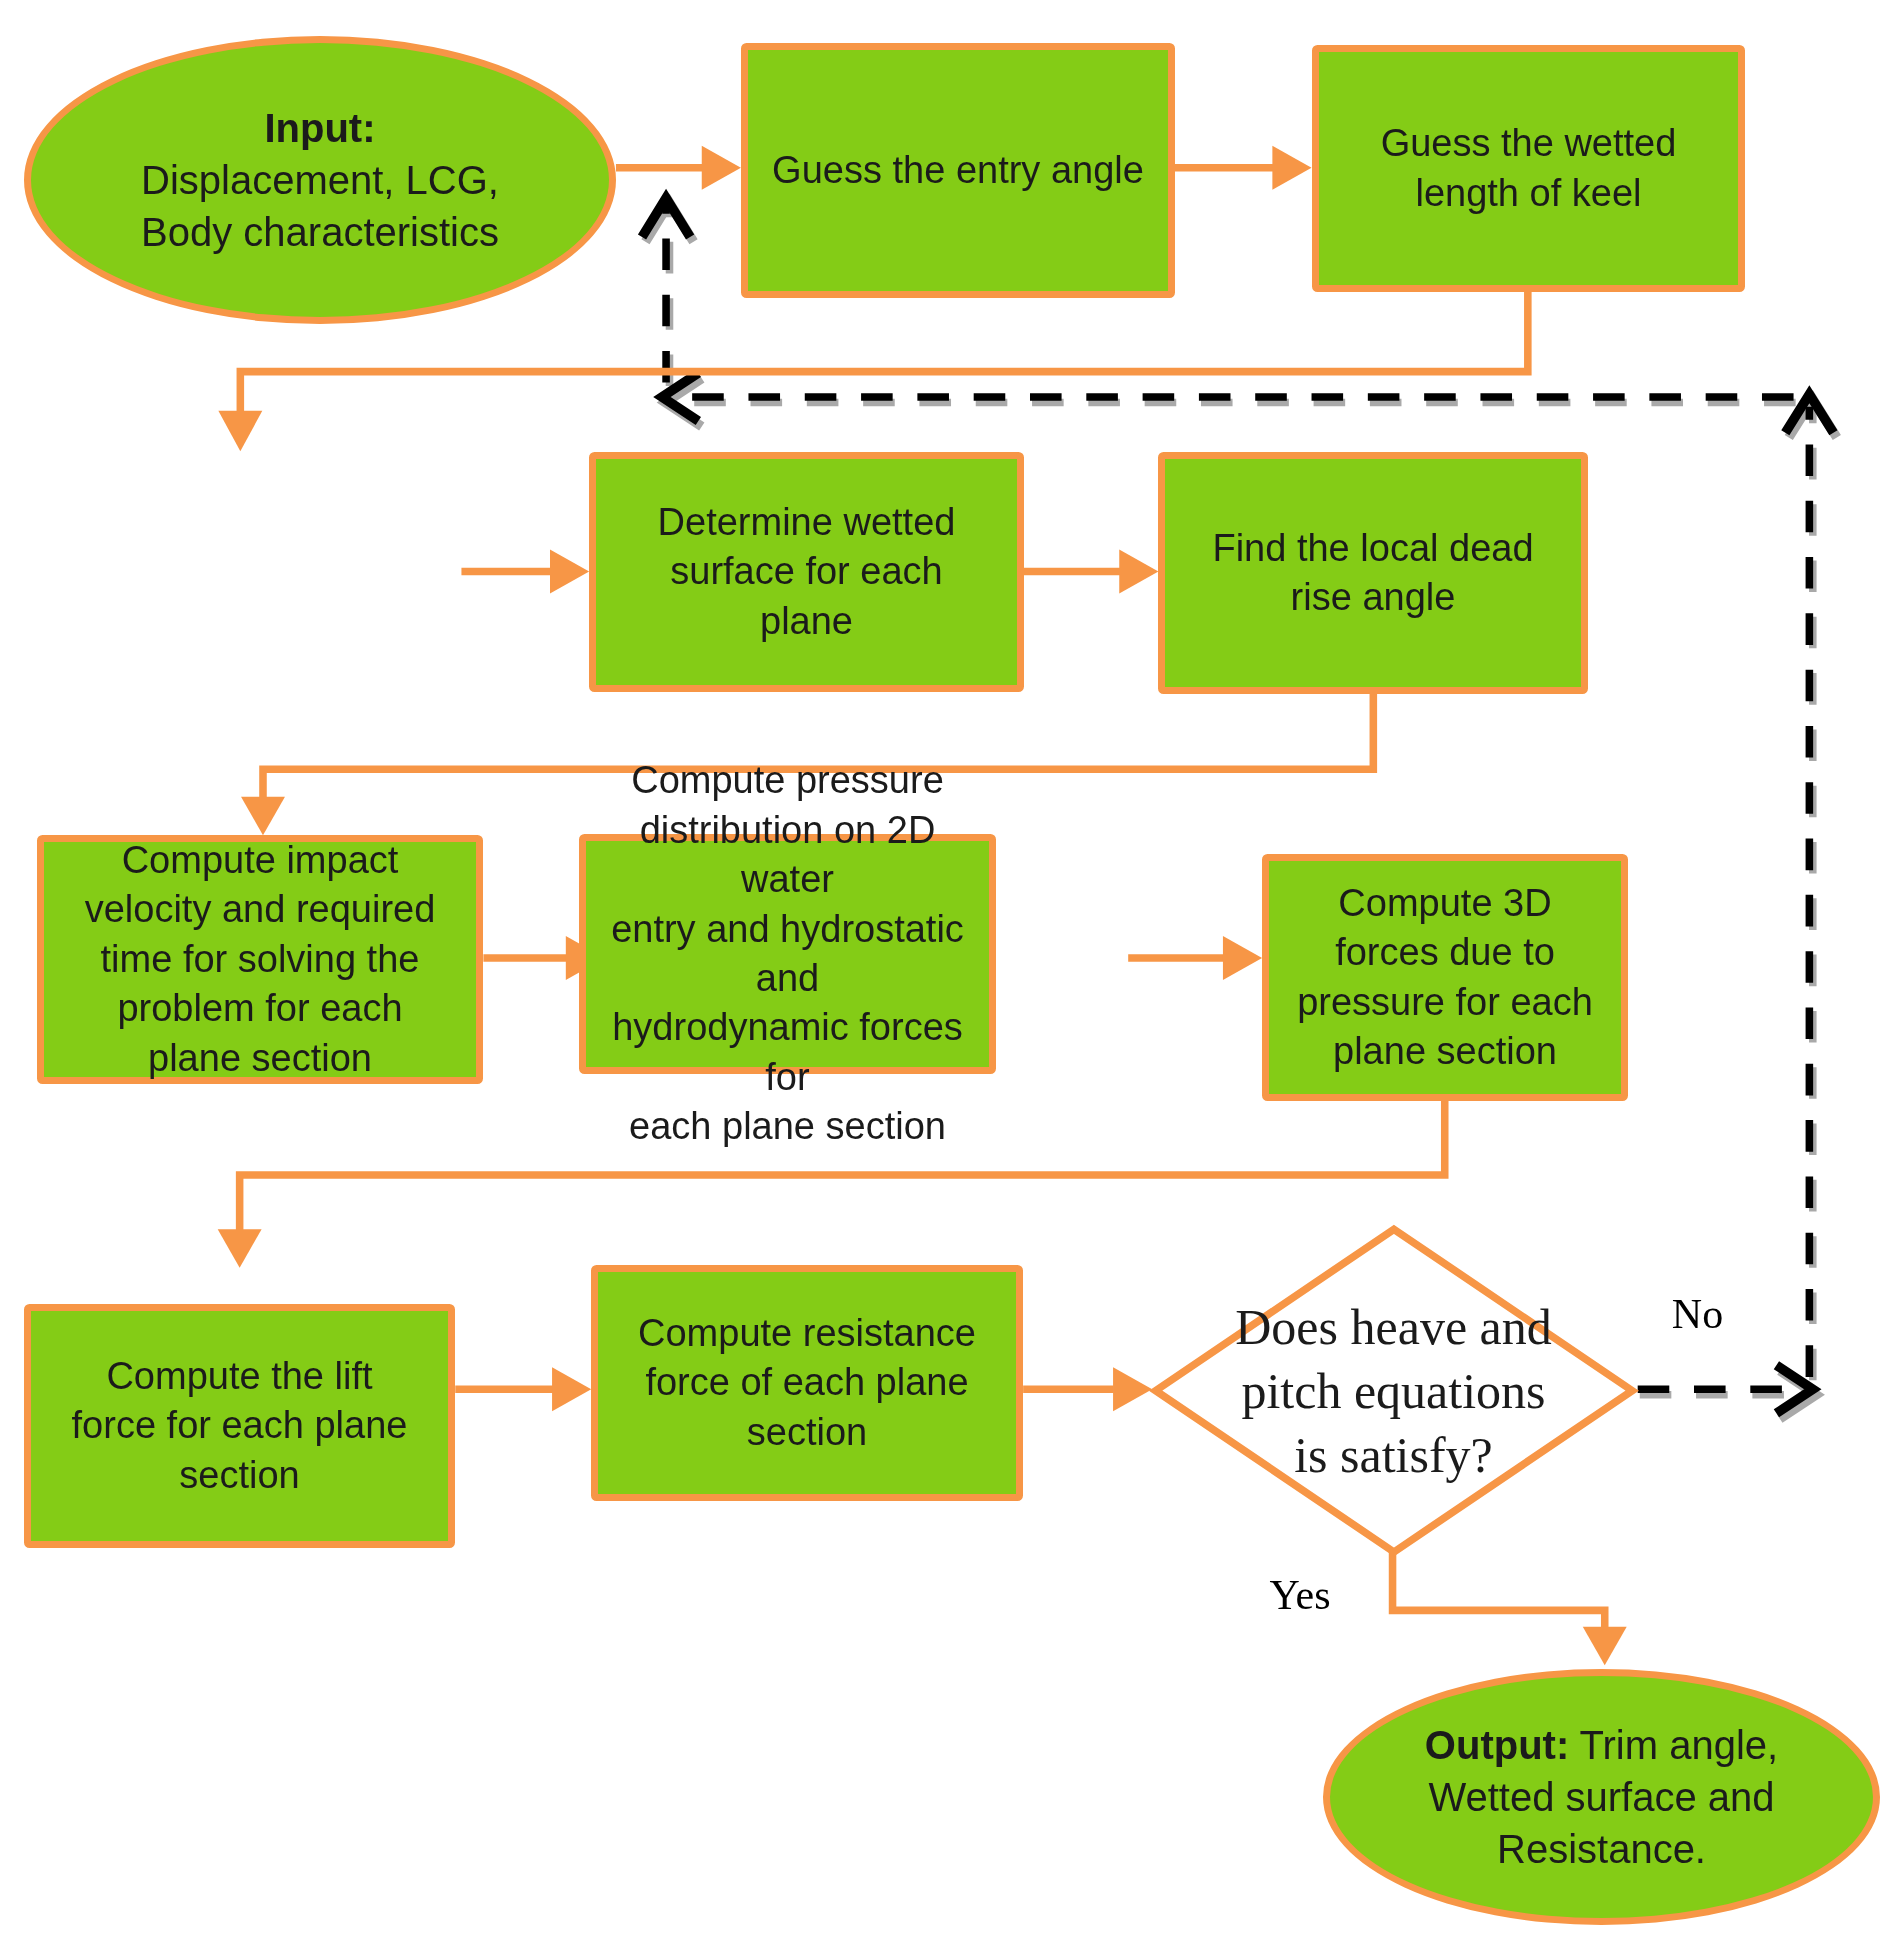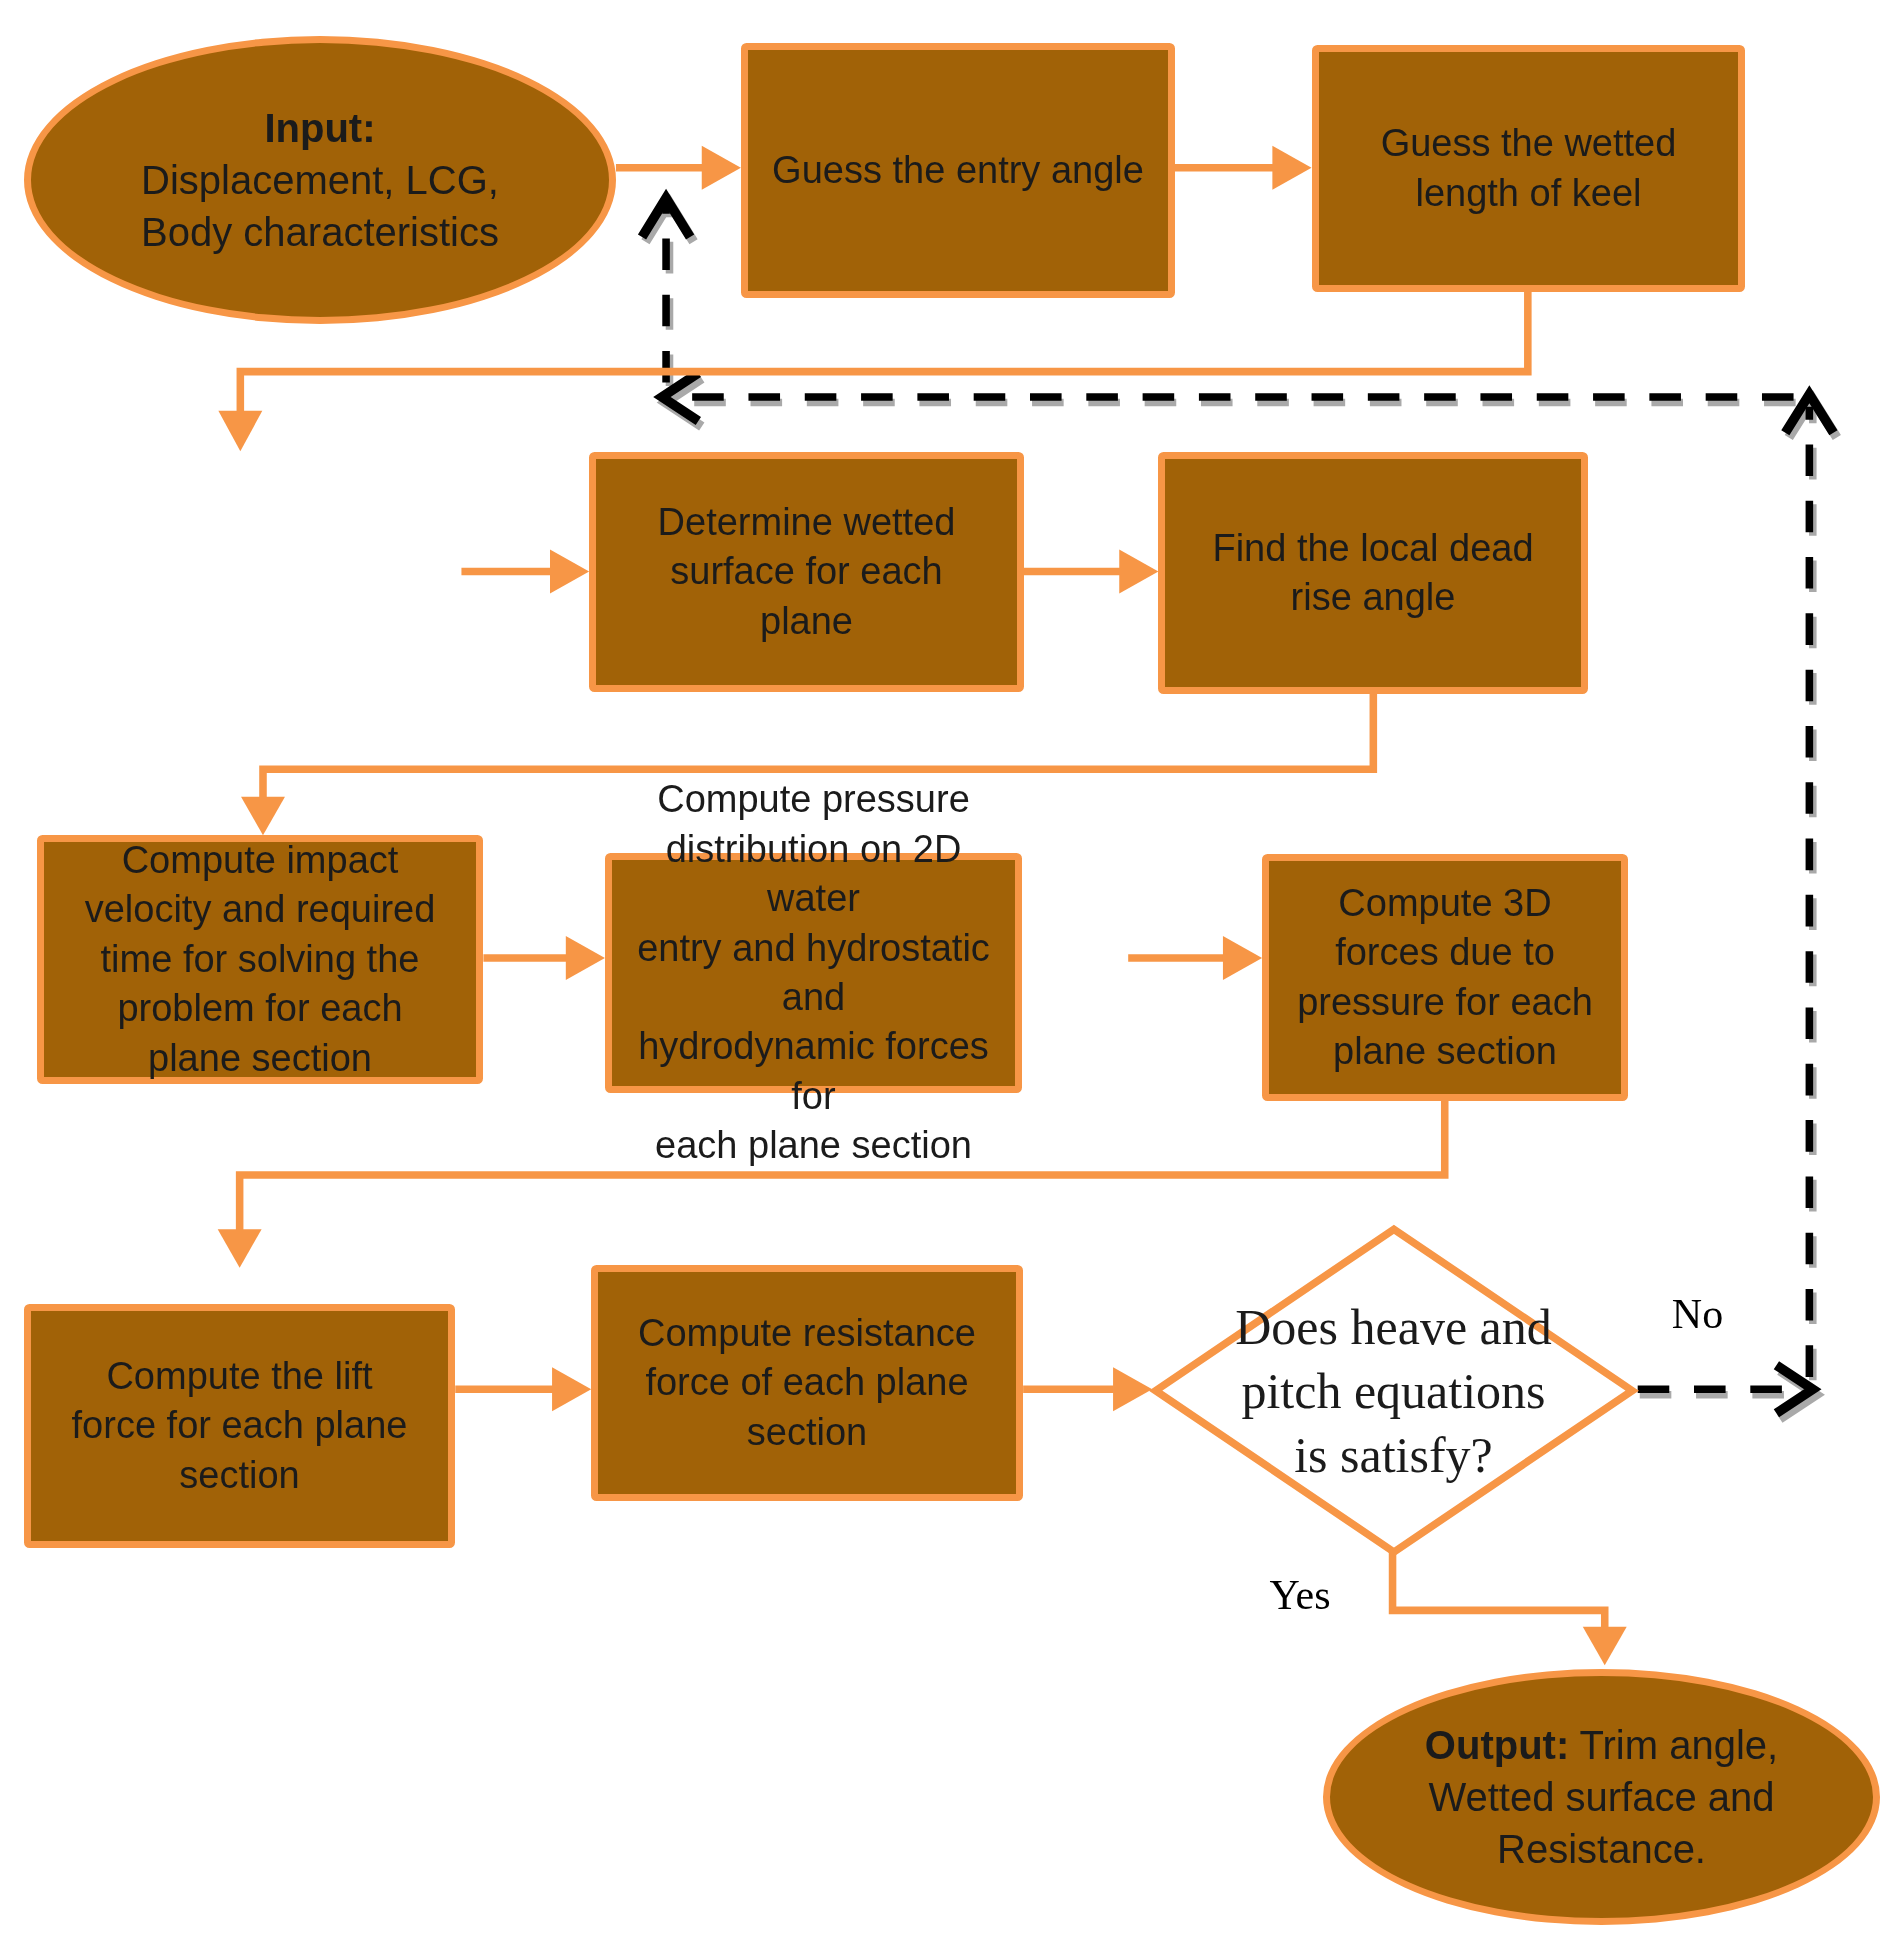--- a/index.html
+++ b/index.html
@@ -9,21 +9,21 @@
   }
   html,body{margin:0;padding:0;background:#ffffff;}
   body{font-family:"Liberation Sans", sans-serif;color:var(--ink);}
   .canvas{position:relative;width:1900px;height:1936px;background:#ffffff;overflow:hidden;}
   svg.layer{position:absolute;left:0;top:0;width:1900px;height:1936px;}
   .node{
     position:absolute;
     box-sizing:border-box;
     display:flex;align-items:center;justify-content:center;
     text-align:center;
-    background:#a16207;
+    background:#84cc16;
     border:7.6px solid var(--orange);
     font-size:38px;line-height:1.3;color:var(--ink);
     padding:5.5px 9.6px;
   }
   .rect{border-radius:5.5px;}
   .ellipse{border-radius:50%;font-size:40px;}
   .node .lines{display:block;white-space:pre-line;}
   .node b{display:block;}
   .terminator-output b{display:inline;}
   .terminator-output .firstline{display:block;white-space:nowrap;}
@@ -131,21 +131,21 @@
   </div>
 
   <div class="node rect" style="left:37px;top:835px;width:446px;height:249px;">
     <span class="lines">Compute impact
 velocity and required
 time for solving the
 problem for each
 plane section</span>
   </div>
 
-  <div class="node rect" style="left:605px;top:834px;width:417px;height:240px;margin-top:19px;">
+  <div class="node rect" style="left:579px;top:834px;width:417px;height:240px;">
     <span class="lines">Compute pressure
 distribution on 2D water
 entry and hydrostatic and
 hydrodynamic forces for
 each plane section</span>
   </div>
 
   <div class="node rect" style="left:1262px;top:838px;width:366px;height:247px;margin-top:16px;">
     <span class="lines">Compute 3D
 forces due to

